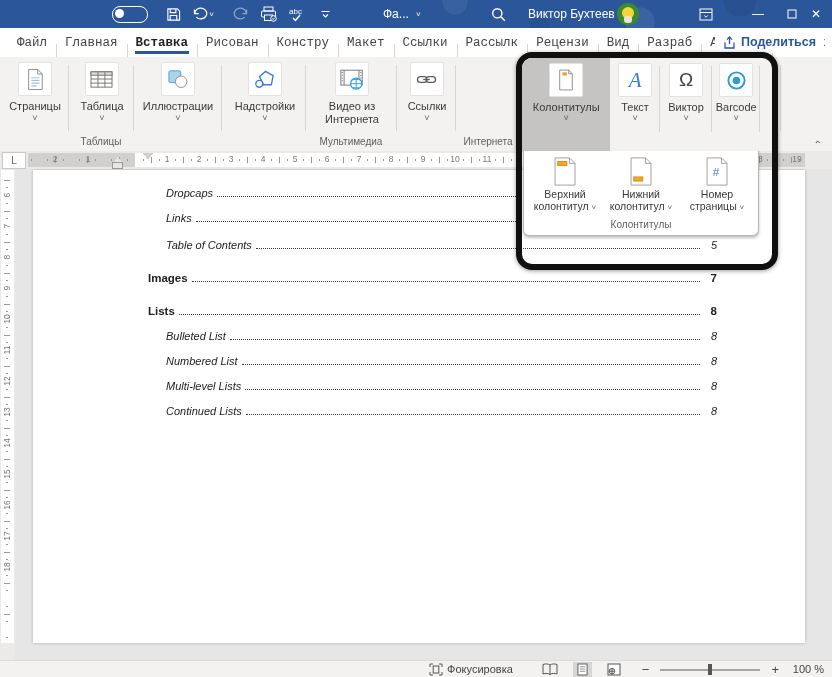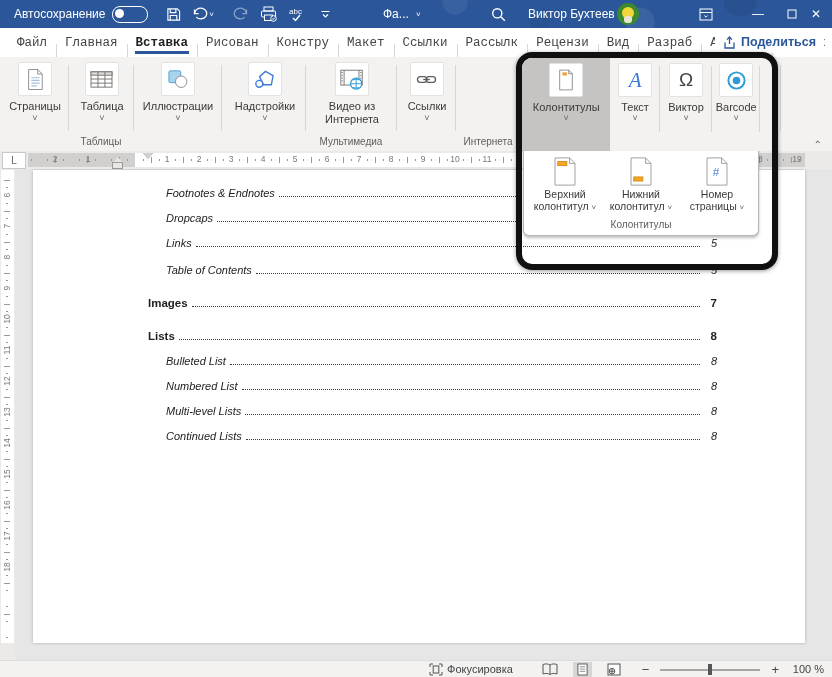--- a/index.html
+++ b/index.html
@@ -107,21 +107,20 @@
   .z-track::before{content:"";position:absolute;left:0;right:0;top:7px;height:1.5px;background:#a6a6a6;}
   .z-handle{position:absolute;left:48px;top:2px;width:4px;height:11px;background:#555;}
   .zoom-label{min-width:34px;text-align:right;}
 </style>
 </head>
 <body>
 
 <div id="app">
 
   <div class="titlebar">
-    <span class="t-abs autosave-label">Автосохранение</span>
     <span class="toggle">
         <span class="knob"></span>
       </span>
     <span class="t-abs tb-ico" style="left:160px">
       <svg width="15" height="15" viewBox="0 0 16 16">
           <path d="M2 2h10l2.5 2.5V14H2z" fill="none" stroke="#fff" stroke-width="1.2"></path>
           <path d="M4.5 2v4h6V2M4.5 14V9h7v5" fill="none" stroke="#fff" stroke-width="1.2"></path>
         </svg>
     </span>
     <span class="t-abs tb-ico" style="left:190px">
@@ -319,25 +318,20 @@
     <span class="fl-indent"></span>
   </div>
 
   <div class="docarea">
     <div class="vruler">
       <span class="vr-white"></span>
       <span id="v-ticks"><span class="vbar" style="top: 10.5px;"></span><span class="vdot" style="top: 18.25px;"></span><span class="vdot" style="top: 33.75px;"></span><span class="vbar" style="top: 41.5px;"></span><span class="vdot" style="top: 49.25px;"></span><span class="vdot" style="top: 64.75px;"></span><span class="vbar" style="top: 72.5px;"></span><span class="vdot" style="top: 80.25px;"></span><span class="vdot" style="top: 95.75px;"></span><span class="vbar" style="top: 103.5px;"></span><span class="vdot" style="top: 111.25px;"></span><span class="vdot" style="top: 126.75px;"></span><span class="vbar" style="top: 134.5px;"></span><span class="vdot" style="top: 142.25px;"></span><span class="vdot" style="top: 157.75px;"></span><span class="vbar" style="top: 165.5px;"></span><span class="vdot" style="top: 173.25px;"></span><span class="vdot" style="top: 188.75px;"></span><span class="vbar" style="top: 196.5px;"></span><span class="vdot" style="top: 204.25px;"></span><span class="vdot" style="top: 219.75px;"></span><span class="vbar" style="top: 227.5px;"></span><span class="vdot" style="top: 235.25px;"></span><span class="vdot" style="top: 250.75px;"></span><span class="vbar" style="top: 258.5px;"></span><span class="vdot" style="top: 266.25px;"></span><span class="vdot" style="top: 281.75px;"></span><span class="vbar" style="top: 289.5px;"></span><span class="vdot" style="top: 297.25px;"></span><span class="vdot" style="top: 312.75px;"></span><span class="vbar" style="top: 320.5px;"></span><span class="vdot" style="top: 328.25px;"></span><span class="vdot" style="top: 343.75px;"></span><span class="vbar" style="top: 351.5px;"></span><span class="vdot" style="top: 359.25px;"></span><span class="vdot" style="top: 374.75px;"></span><span class="vbar" style="top: 382.5px;"></span><span class="vdot" style="top: 390.25px;"></span><span class="vdot" style="top: 405.75px;"></span><span class="vbar" style="top: 413.5px;"></span><span class="vdot" style="top: 421.25px;"></span><span class="vdot" style="top: 436.75px;"></span><span class="vbar" style="top: 444.5px;"></span><span class="vdot" style="top: 452.25px;"></span><span class="vdot" style="top: 467.75px;"></span><span class="vlab" style="top: 21px;">6</span><span class="vlab" style="top: 52px;">7</span><span class="vlab" style="top: 83px;">8</span><span class="vlab" style="top: 114px;">9</span><span class="vlab" style="top: 145px;">10</span><span class="vlab" style="top: 176px;">11</span><span class="vlab" style="top: 207px;">12</span><span class="vlab" style="top: 238px;">13</span><span class="vlab" style="top: 269px;">14</span><span class="vlab" style="top: 300px;">15</span><span class="vlab" style="top: 331px;">16</span><span class="vlab" style="top: 362px;">17</span><span class="vlab" style="top: 393px;">18</span></span>
     </div>
     <div class="page">
       <div class="toc" id="toc">
-          <div class="toc-row sub">
-    <span class="toc-text">Footnotes &amp; Endnotes</span>
-    <span class="leader"></span>
-    <span class="toc-page"></span>
-  </div>
           <div class="toc-row sub">
     <span class="toc-text">Dropcaps</span>
     <span class="leader"></span>
     <span class="toc-page"></span>
   </div>
           <div class="toc-row sub">
     <span class="toc-text">Links</span>
     <span class="leader"></span>
     <span class="toc-page">5</span>
   </div>

